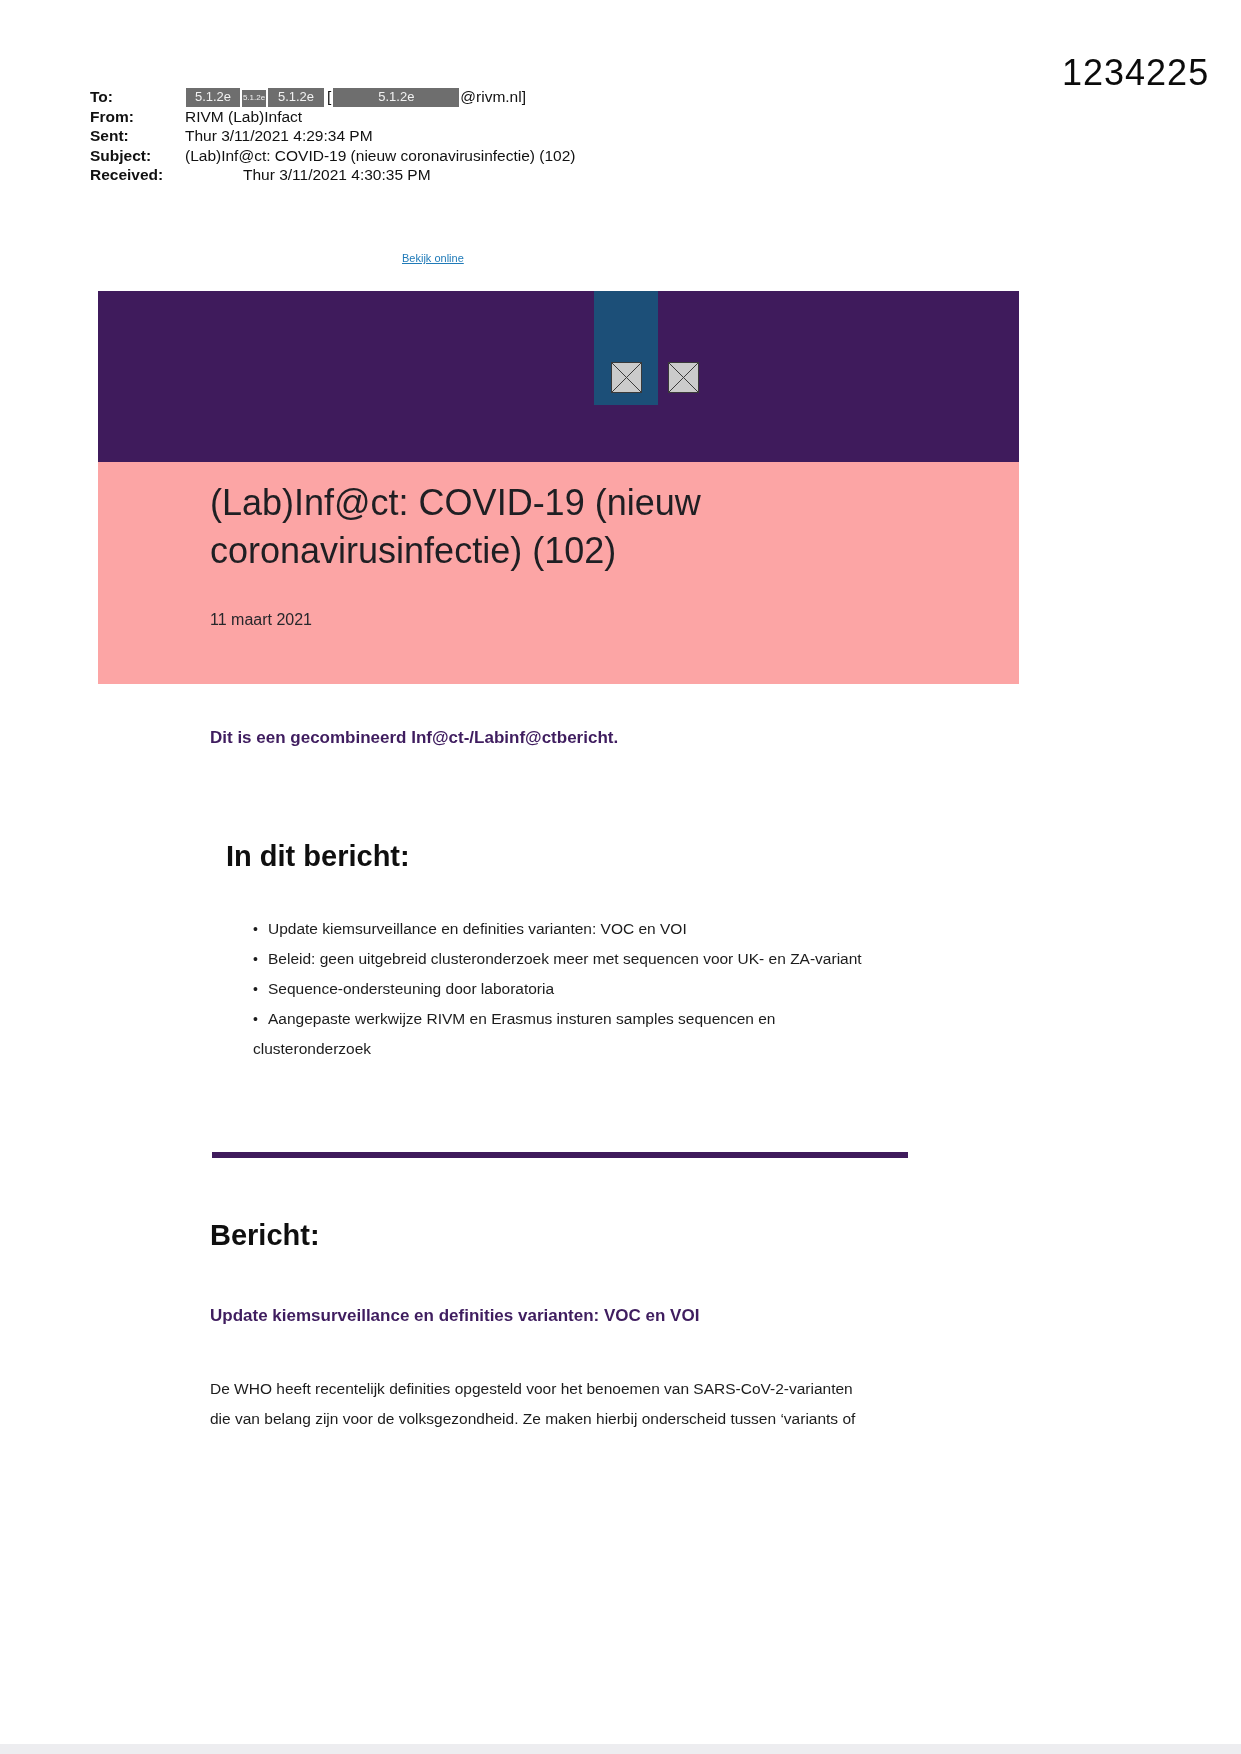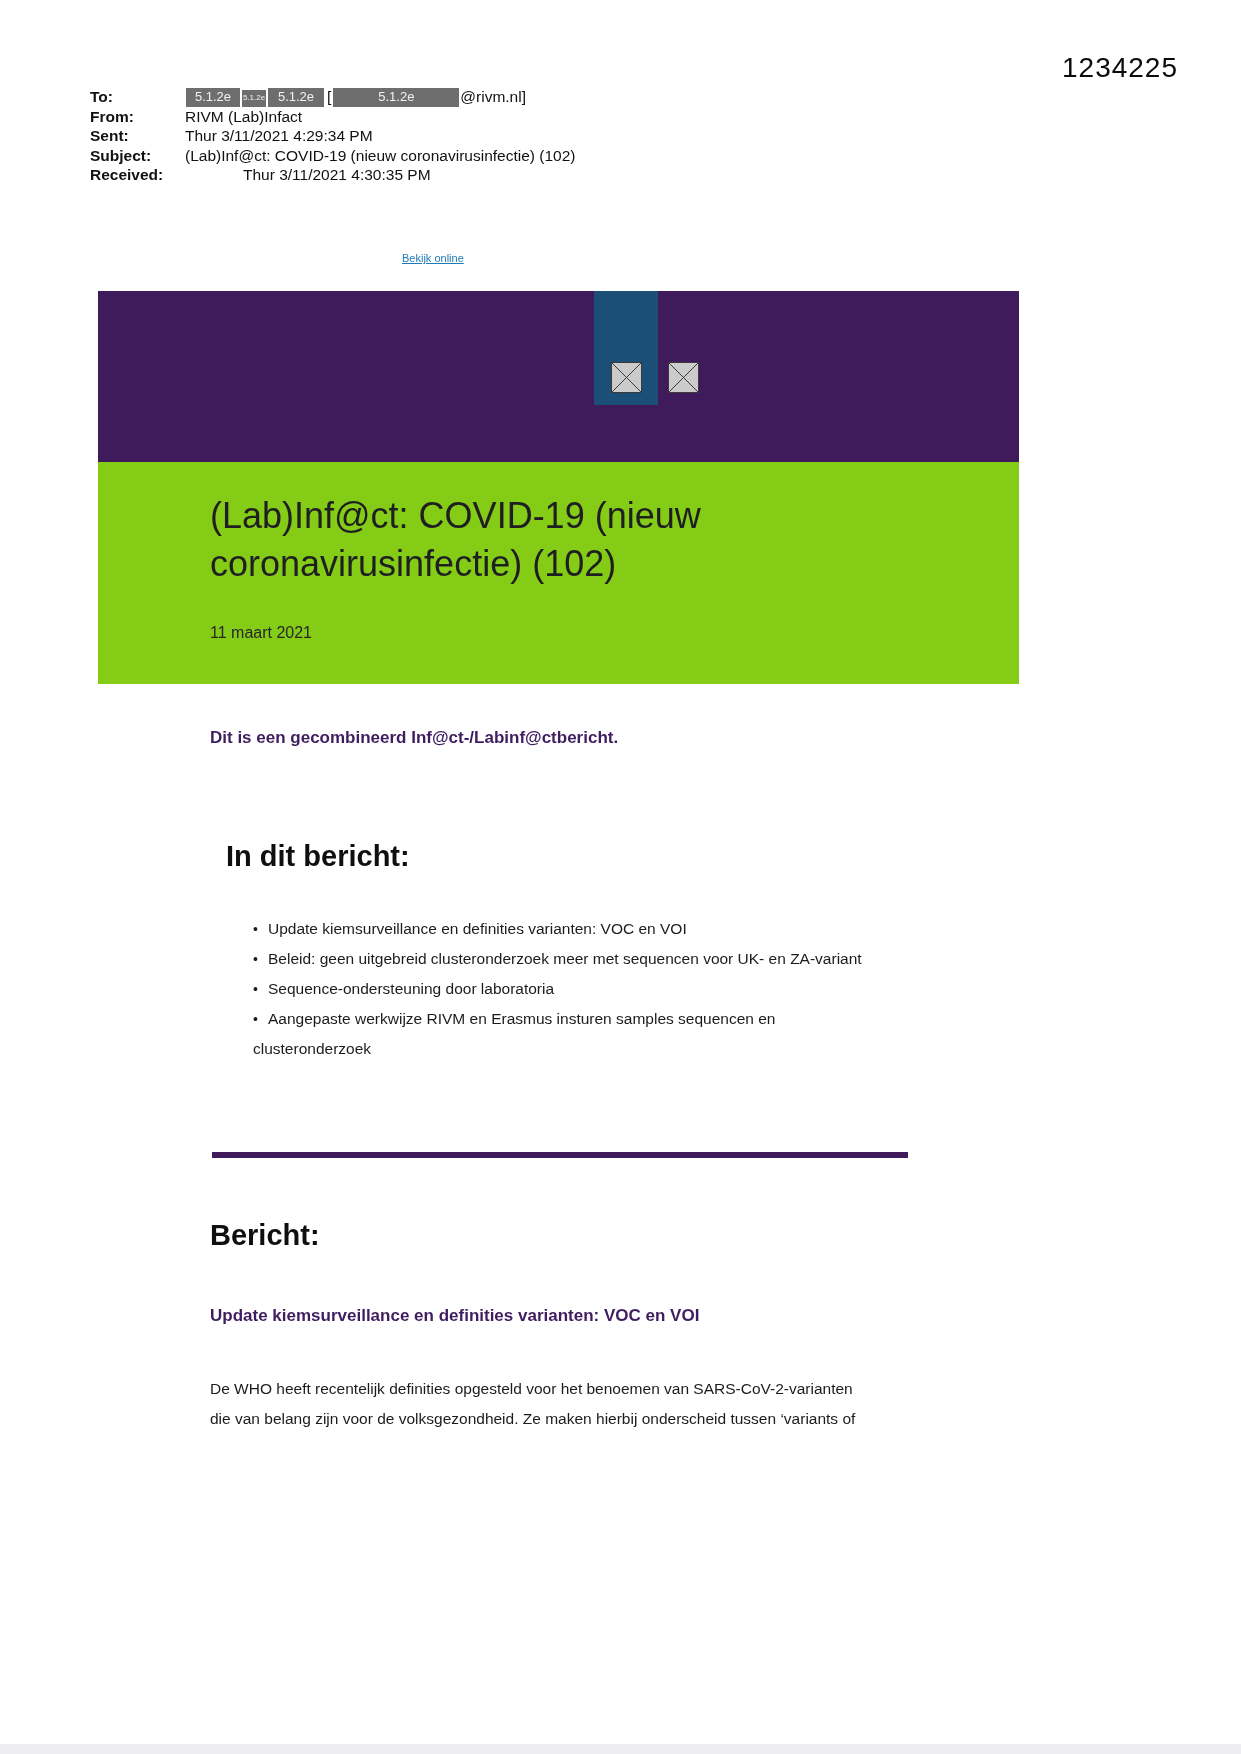--- a/index.html
+++ b/index.html
@@ -3,21 +3,21 @@
 <meta charset="utf-8">
 <style>
   html,body{margin:0;padding:0;}
   body{
     width:1241px;height:1754px;position:relative;background:#ffffff;
     font-family:"Liberation Sans", sans-serif;color:#1c1c1c;overflow:hidden;
   }
   .abs{position:absolute;}
 
   
-  .doc-number{left:1062px;top:52px;font-size:28px;color:#0b0b0b;letter-spacing:1px;}
+  .doc-number{left:1062px;top:52px;font-size:36px;color:#0b0b0b;letter-spacing:1px;}
 
   
   .email-header{left:90px;top:87px;font-size:15.5px;line-height:19.5px;color:#111;}
   .hdr-row{display:flex;align-items:center;white-space:nowrap;}
   .hdr-label{font-weight:bold;width:95px;flex:0 0 95px;}
   .hdr-value{display:inline-flex;align-items:flex-end;}
   .hdr-value.indent{padding-left:58px;}
   .redact{
     display:inline-flex;align-items:center;justify-content:center;
     background:#6e6e6e;color:#f2f2f2;height:19px;margin:0 1px;
@@ -34,21 +34,21 @@
 
   
   .mail-body{left:98px;top:291px;width:921px;}
   .banner-dark{position:relative;height:171px;background:#3f1b5c;}
   .blue-block{position:absolute;left:496px;top:0;width:64px;height:114px;background:#1c4f78;}
   .ph{position:absolute;width:31px;height:31px;top:71px;}
   .ph1{left:513px;}
   .ph2{left:570px;}
   .ph svg{display:block;}
 
-  .banner-light{height:222px;background:#84cc16;box-sizing:border-box;padding:30px 0 0 112px;}
+  .banner-light{height:222px;background:#fca5a5;box-sizing:border-box;padding:17px 0 0 112px;}
   .nl-title{font-size:36px;line-height:48px;color:#1f1f23;}
   .nl-date{margin-top:36px;font-size:16px;color:#27272b;}
 
   
   .intro{left:210px;top:728px;font-size:17px;font-weight:bold;color:#3f1d5f;}
   .h-indit{left:210px;top:824px;margin:16px;font-size:29px;font-weight:bold;color:#0f0f0f;}
   .bullets{left:253px;top:914px;font-size:15.5px;color:#1c1c1c;width:700px;}
   .b-row{display:flex;line-height:30px;}
   .b-dot{width:15px;flex:0 0 15px;font-size:14px;}
   .b-cont{line-height:30px;}

